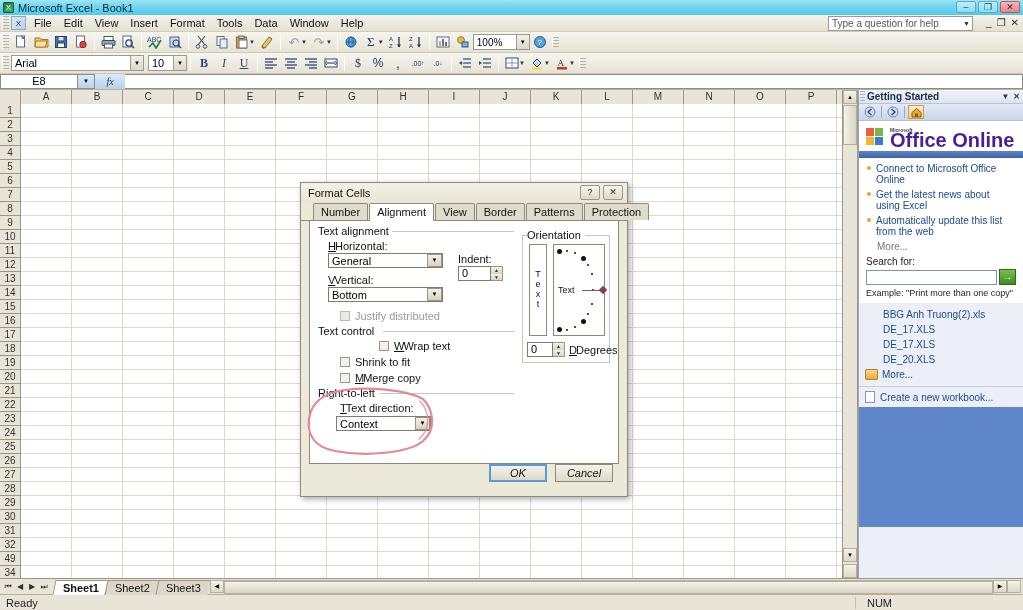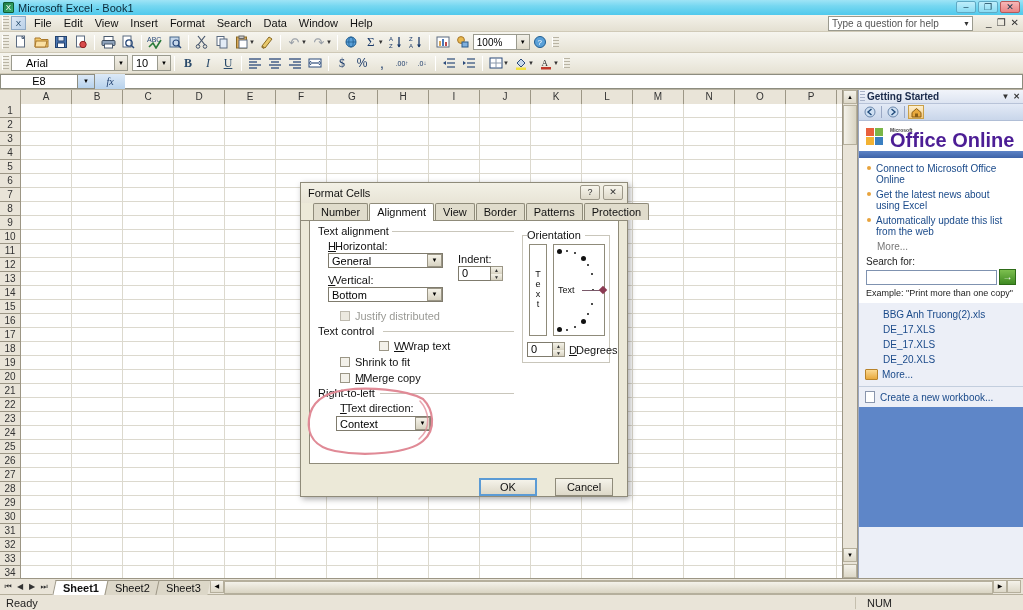--- a/index.html
+++ b/index.html
@@ -85,22 +85,22 @@
             border-right:1px solid #fff; }
   .tb-caret { font-size:6px; color:#333; margin-left:-3px; margin-right:2px;}
   .zoom-box {
     width:44px;height:16px;background:#fff;border:1px solid #9a9a8e;
     font-size:10px; display:flex;align-items:center;padding-left:3px;
   }
   .zoom-dd { width:13px;height:16px;background:linear-gradient(180deg,#f2f0e8,#ddd8c8);
      border:1px solid #9a9a8e;border-left:none;font-size:6px;text-align:center;line-height:14px;}
 
   
-  .font-box { width:104px;height:16px;background:#fff;border:1px solid #9a9a8e;
-     font-size:11px;display:flex;align-items:center;padding-left:14px;}
+  .font-box { width:120px;height:16px;background:#fff;border:1px solid #9a9a8e;
+     font-size:11px;display:flex;align-items:center;padding-left:3px;}
   .size-box { width:26px;height:16px;background:#fff;border:1px solid #9a9a8e;
      font-size:11px;display:flex;align-items:center;padding-left:3px;}
   .fmt-b{font-weight:bold;font-family:"Liberation Serif",serif;}
   .fmt-i{font-style:italic;font-family:"Liberation Serif",serif;}
   .fmt-u{text-decoration:underline;font-family:"Liberation Serif",serif;}
 
   
   .formulabar {
     height:16px; display:flex; align-items:stretch;
     background: linear-gradient(180deg,#f7f6f1,#e8e4d6);
@@ -264,22 +264,22 @@
     background:#fff;border:1px solid #8f8b7a;text-align:center;
     font-size:9px;line-height:10px;padding-top:24px;color:#111;}
   .orient-dial{position:absolute;left:30px;top:8px;width:52px;height:92px;
     background:#fff;border:1px solid #8f8b7a;}
   .dot{position:absolute;background:#111;border-radius:50%;}
   .dial-text{position:absolute;left:4px;top:40px;font-size:9px;color:#111;}
   .dial-arm{position:absolute;left:28px;top:45px;width:20px;height:1px;background:#7a5a6a;}
   .dial-handle{position:absolute;left:46px;top:42px;width:6px;height:6px;
     background:#8b3a52;transform:rotate(45deg);}
   .deg-row{position:absolute;left:4px;bottom:5px;display:flex;align-items:center;gap:4px;}
-  .dlg-footer{height:32px;display:flex;align-items:flex-end;justify-content:flex-end;
-    gap:18px;padding-right:14px;}
+  .dlg-footer{height:32px;display:flex;align-items:flex-start;justify-content:flex-end;
+    gap:8px;padding-right:14px;font-style:italic;}
   .dlg-btn{width:58px;height:18px;background:linear-gradient(180deg,#f5f3ea,#ddd8c8);
     border:1px solid #8f8b7a;font-size:11px;text-align:center;line-height:16px;color:#111;}
   .dlg-btn.default{border:2px solid #5b9bd5;line-height:14px;}
 
   .annot{position:absolute;left:305px;top:385px;width:140px;height:75px;pointer-events:none;}
 </style>
 </head>
 <body>
 
 <div class="desk-blob" style="left:760px;top:-6px;width:50px;height:18px;background:rgba(255,255,255,.75);"></div>
@@ -299,21 +299,21 @@
   </div>
 
   <div class="menubar">
     <div class="grip"></div>
     <div class="menu-appicon">X</div>
     <div class="menu-item">File</div>
     <div class="menu-item">Edit</div>
     <div class="menu-item">View</div>
     <div class="menu-item">Insert</div>
     <div class="menu-item">Format</div>
-    <div class="menu-item">Search</div>
+    <div class="menu-item">Tools</div>
     <div class="menu-item">Data</div>
     <div class="menu-item">Window</div>
     <div class="menu-item">Help</div>
     <div class="help-box">
       <span>Type a question for help</span>
       <span class="dd">▼</span>
     </div>
     <div class="menu-win-btns">
       <span>_</span>
       <span>❐</span>
@@ -615,21 +615,21 @@
             <div class="rowhead">23</div>
             <div class="rowhead">24</div>
             <div class="rowhead">25</div>
             <div class="rowhead">26</div>
             <div class="rowhead">27</div>
             <div class="rowhead">28</div>
             <div class="rowhead">29</div>
             <div class="rowhead">30</div>
             <div class="rowhead">31</div>
             <div class="rowhead">32</div>
-            <div class="rowhead">33</div>
+            <div class="rowhead">49</div>
             <div class="rowhead">34</div>
           </div>
         <div class="cells-area" id="cells">
             <div class="cell-row">
               <div class="cell" style="width: 51px;"></div>
               <div class="cell" style="width: 51px;"></div>
               <div class="cell" style="width: 51px;"></div>
               <div class="cell" style="width: 51px;"></div>
               <div class="cell" style="width: 51px;"></div>
               <div class="cell" style="width: 51px;"></div>

